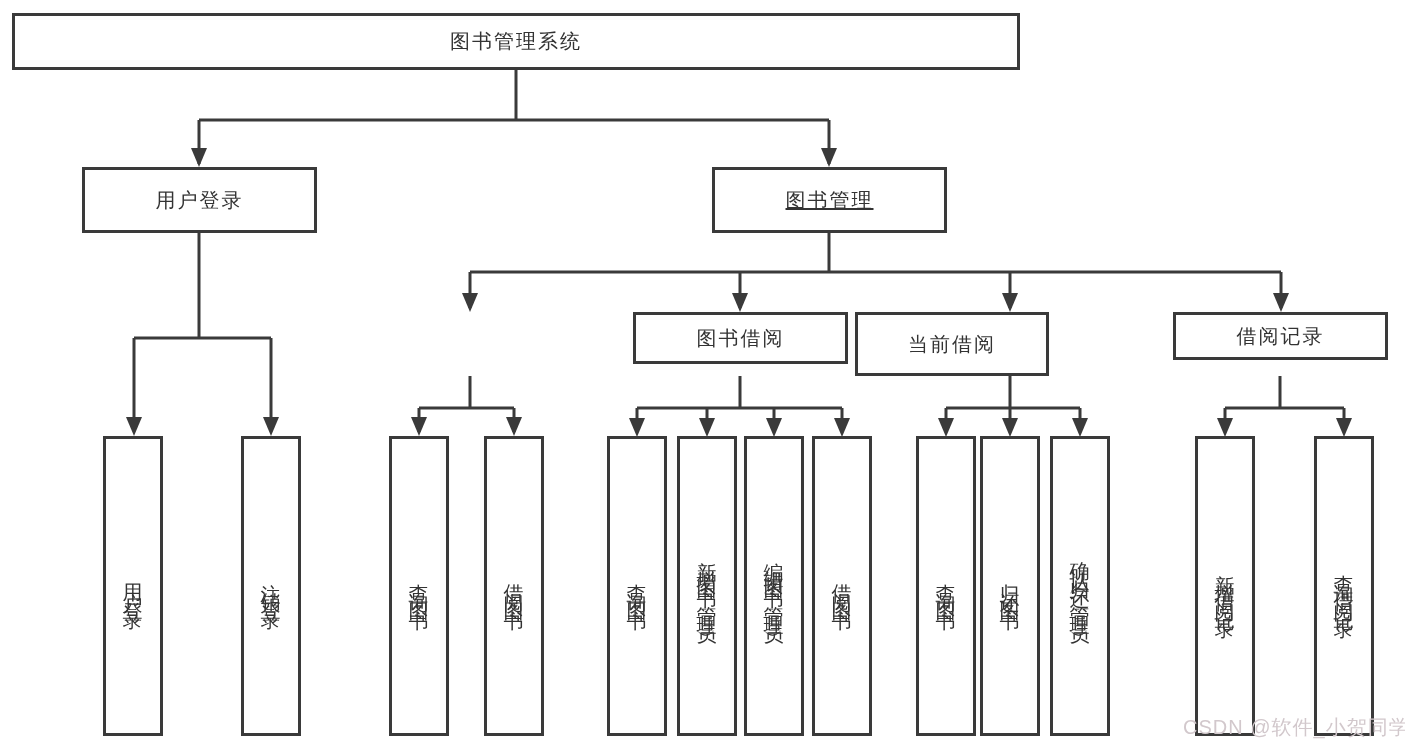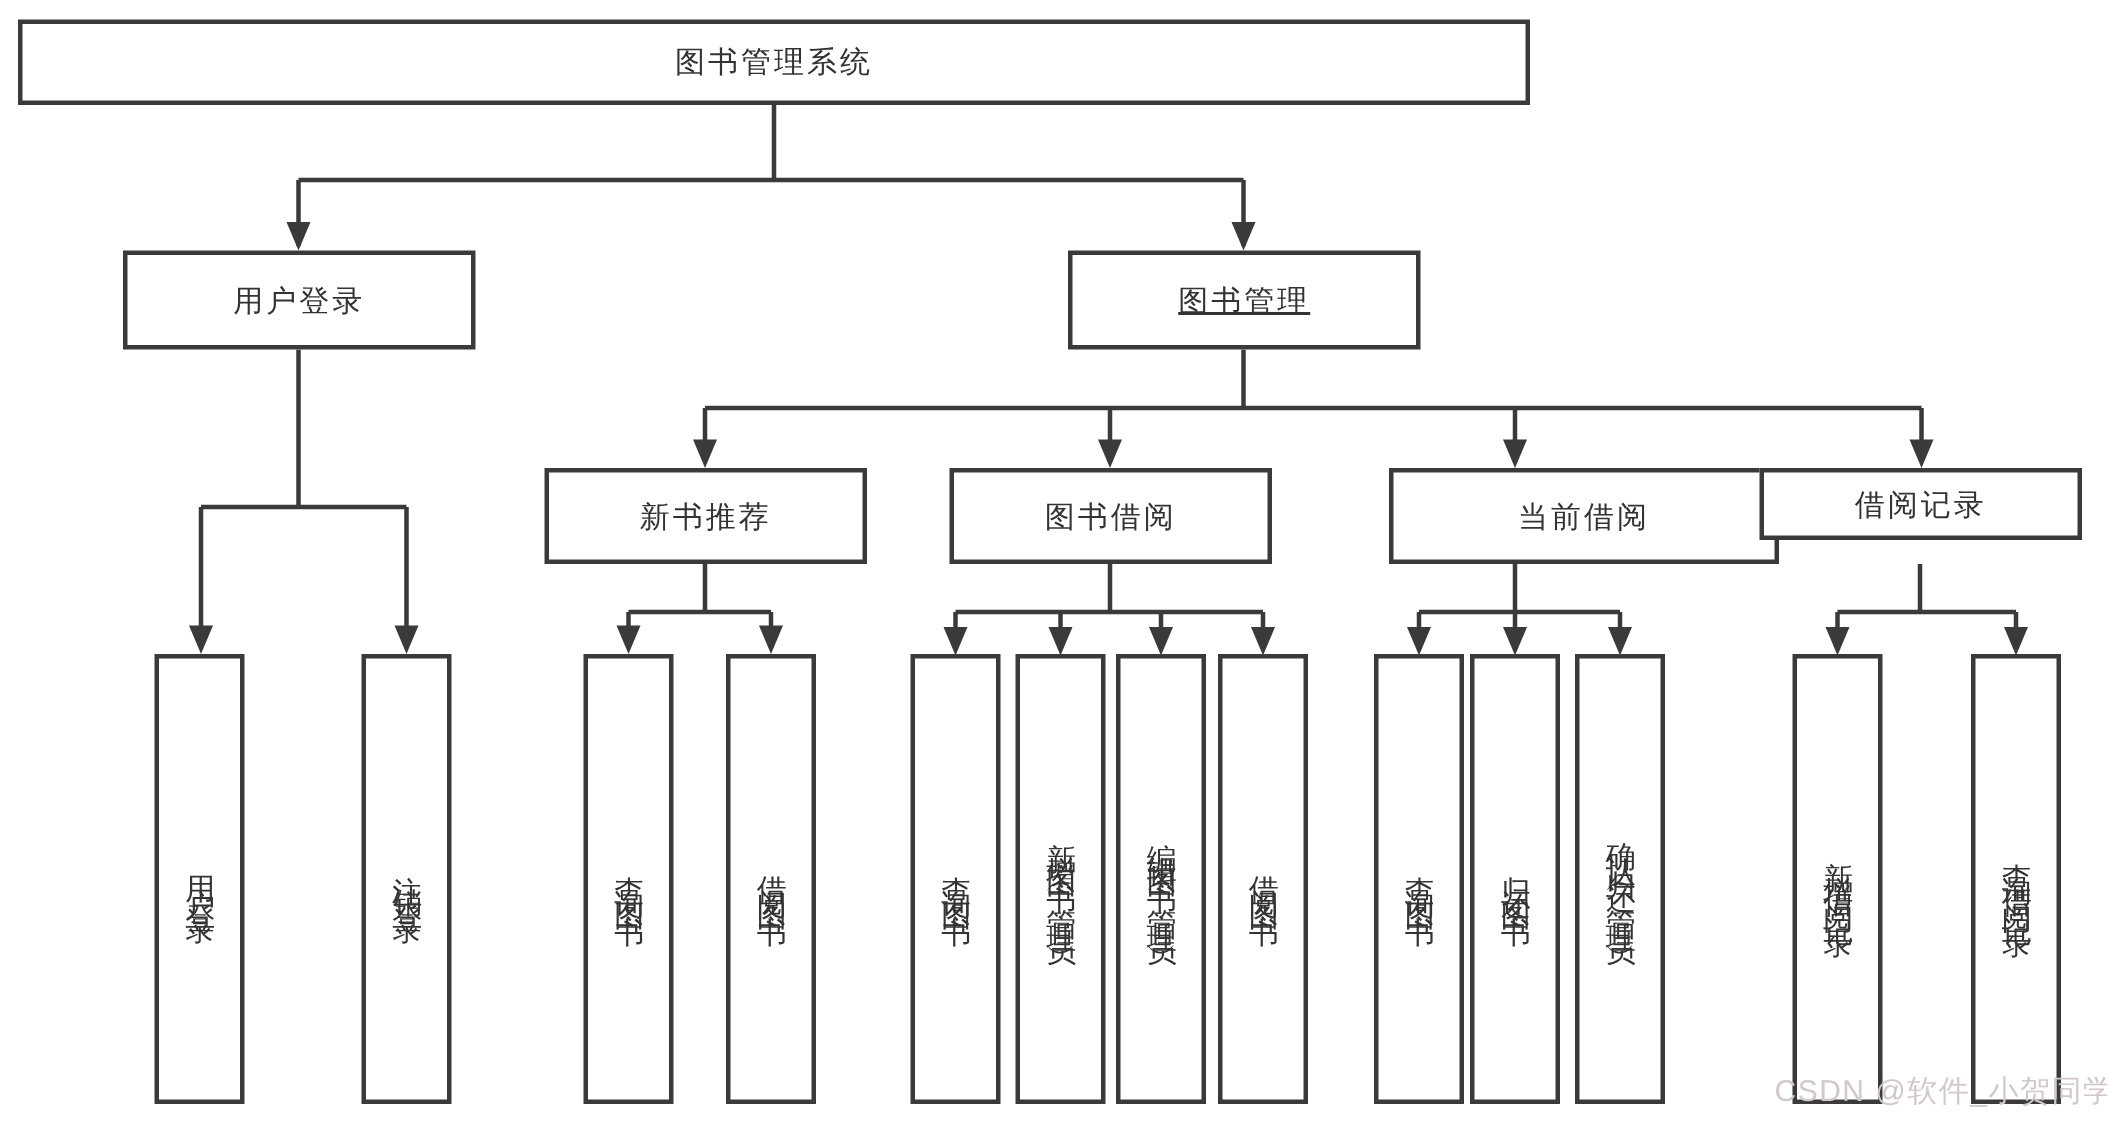--- a/index.html
+++ b/index.html
@@ -44,22 +44,22 @@
     font-size: 20px;
     letter-spacing: 9px;
     line-height: 1;
     white-space: nowrap;
   }
   
   .root      { left: 12px;   top: 13px;  width: 1008px; height: 57px; }
   .l2-a      { left: 82px;   top: 167px; width: 235px;  height: 66px; }
   .l2-b      { left: 712px;  top: 167px; width: 235px;  height: 66px; text-decoration: underline; }
   .l3-a      { left: 363px;  top: 312px; width: 215px;  height: 64px; }
-  .l3-b      { left: 633px;  top: 312px; width: 215px;  height: 64px; }
-  .l3-c      { left: 926px;  top: 312px; width: 260px;  height: 64px; }
+  .l3-b      { left: 633px;  top: 312px; width: 215px;  height: 52px; }
+  .l3-c      { left: 855px;  top: 312px; width: 194px;  height: 64px; }
   .l3-d      { left: 1173px; top: 312px; width: 215px;  height: 48px; }
   .vbox      { top: 436px;   width: 60px; height: 300px; }
   .v1  { left: 103px; }
   .v2  { left: 241px; }
   .v3  { left: 389px; }
   .v4  { left: 484px; }
   .v5  { left: 607px; }
   .v6  { left: 677px; }
   .v7  { left: 744px; }
   .v8  { left: 812px; }
@@ -113,21 +113,20 @@
       <polygon points="1217,418 1233,418 1225,437"></polygon>
       <polygon points="1336,418 1352,418 1344,437"></polygon>
     </g>
   </svg>
 
   <div class="node hbox root">图书管理系统</div>
 
   <div class="node hbox l2-a">用户登录</div>
   <div class="node hbox l2-b">图书管理</div>
 
-  <div class="node hbox l3-a">新书推荐</div>
   <div class="node hbox l3-b">图书借阅</div>
   <div class="node hbox l3-c">当前借阅</div>
   <div class="node hbox l3-d">借阅记录</div>
 
   <div class="node vbox v1">
     <span>用户登录</span>
   </div>
   <div class="node vbox v2">
     <span>注销登录</span>
   </div>

